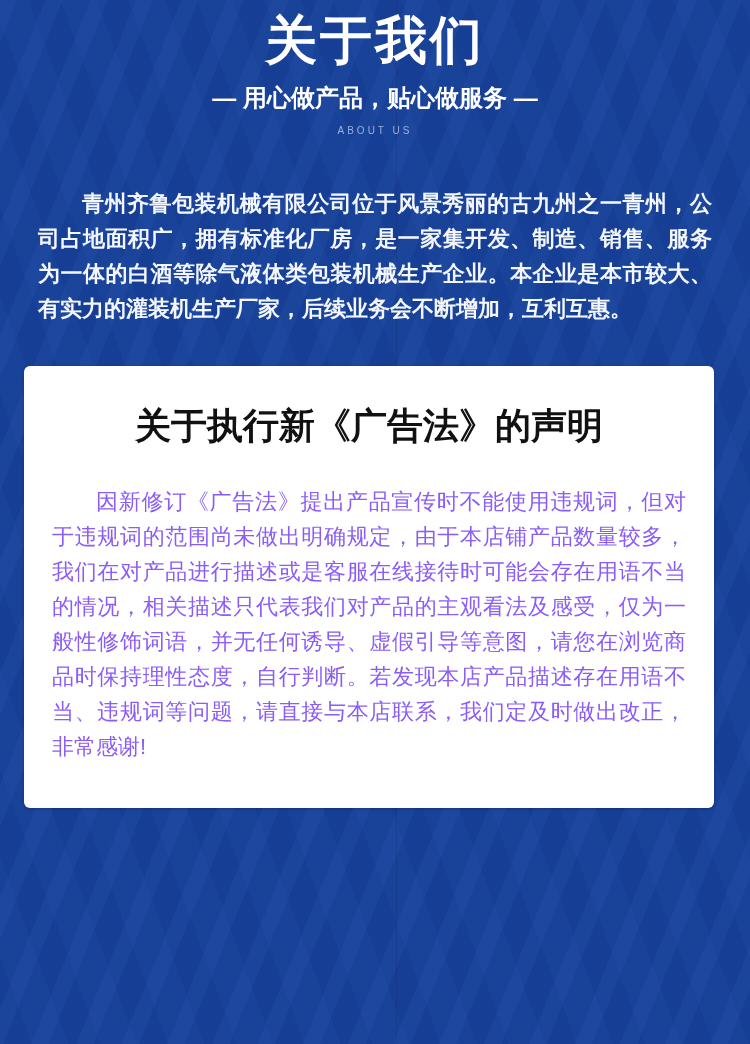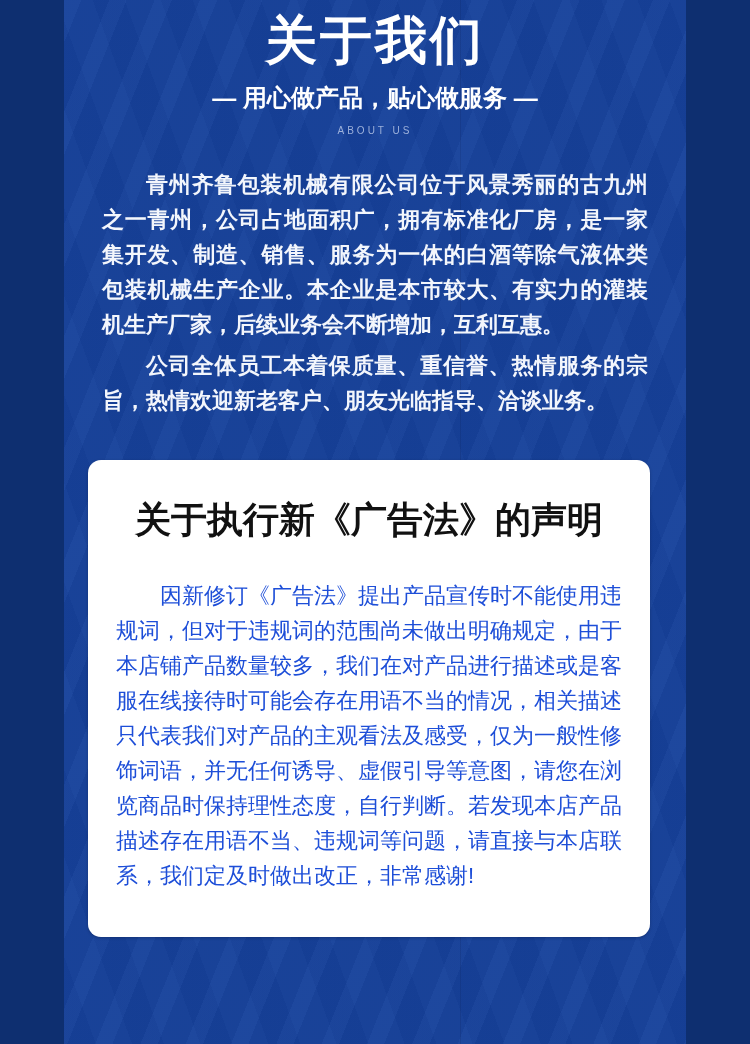--- a/index.html
+++ b/index.html
@@ -3,21 +3,21 @@
 <meta charset="utf-8">
 <style>
   html, body {
     margin: 0;
     padding: 0;
     background: #0e2f70;
     font-family: "Liberation Sans", "DejaVu Sans", sans-serif;
   }
   .page {
     position: relative;
-    width: 622px;
+    width: 750px;
     height: 1044px;
     margin: 0 auto;
     overflow: hidden;
     background-color: #17429b;
     background-image:
       
       linear-gradient(to right,
         rgba(0,0,0,0) 396px, rgba(0,0,30,0.10) 396px,
         rgba(0,0,30,0.10) 397px, rgba(0,0,0,0) 397px),
       
@@ -48,71 +48,69 @@
     color: #ffffff;
   }
   .about-en {
     margin-top: 6px;
     font-size: 10px;
     line-height: 21px;
     letter-spacing: 3px;
     color: #9cb0da;
   }
   .about-body {
-    margin-top: 28px;
+    margin-top: 45px;
     padding: 0 38px;
     font-size: 22px;
     line-height: 35px;
     font-weight: 600;
     color: #f3f6fc;
     text-align: justify;
-    font-family: Liberation Mono, monospace;
   }
   .about-body p {
     margin: 0 0 6px 0;
     text-indent: 2em;
   }
   .statement-card {
     margin: 40px 36px 0 24px;
     background: #ffffff;
-    border-radius: 13px;
+    border-radius: 6px;
     padding: 36px 28px 44px 28px;
     box-shadow: 0 1px 3px rgba(0,0,20,0.25);
   }
   .statement-title {
     margin: 0 0 34px 0;
     font-size: 36px;
     line-height: 48px;
     font-weight: 700;
     text-align: center;
     color: #111111;
   }
   .statement-body {
     margin: 0;
     font-size: 22px;
     line-height: 35px;
-    color: #1d4ed8;
+    color: #8b5cf6;
     text-align: justify;
     text-indent: 2em;
   }
 </style>
 </head>
 <body>
 
 <div class="page">
 
   <header class="about-header">
     <h1 class="about-title">关于我们</h1>
     <div class="about-subtitle">— 用心做产品，贴心做服务 —</div>
     <div class="about-en">ABOUT US</div>
   </header>
 
   <section class="about-body">
     <p>青州齐鲁包装机械有限公司位于风景秀丽的古九州之一青州，公司占地面积广，拥有标准化厂房，是一家集开发、制造、销售、服务为一体的白酒等除气液体类包装机械生产企业。本企业是本市较大、有实力的灌装机生产厂家，后续业务会不断增加，互利互惠。</p>
-    <p>公司全体员工本着保质量、重信誉、热情服务的宗旨，热情欢迎新老客户、朋友光临指导、洽谈业务。</p>
   </section>
 
   <section class="statement-card">
     <h2 class="statement-title">关于执行新《广告法》的声明</h2>
     <p class="statement-body">因新修订《广告法》提出产品宣传时不能使用违规词，但对于违规词的范围尚未做出明确规定，由于本店铺产品数量较多，我们在对产品进行描述或是客服在线接待时可能会存在用语不当的情况，相关描述只代表我们对产品的主观看法及感受，仅为一般性修饰词语，并无任何诱导、虚假引导等意图，请您在浏览商品时保持理性态度，自行判断。若发现本店产品描述存在用语不当、违规词等问题，请直接与本店联系，我们定及时做出改正，非常感谢!</p>
   </section>
 
 </div>
 
 </body></html>

